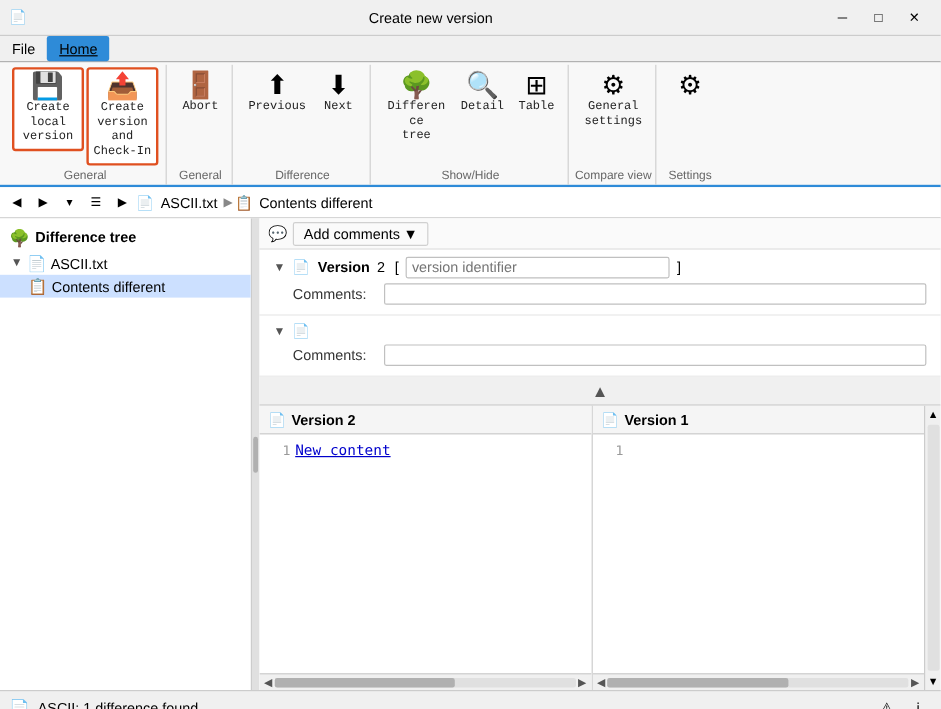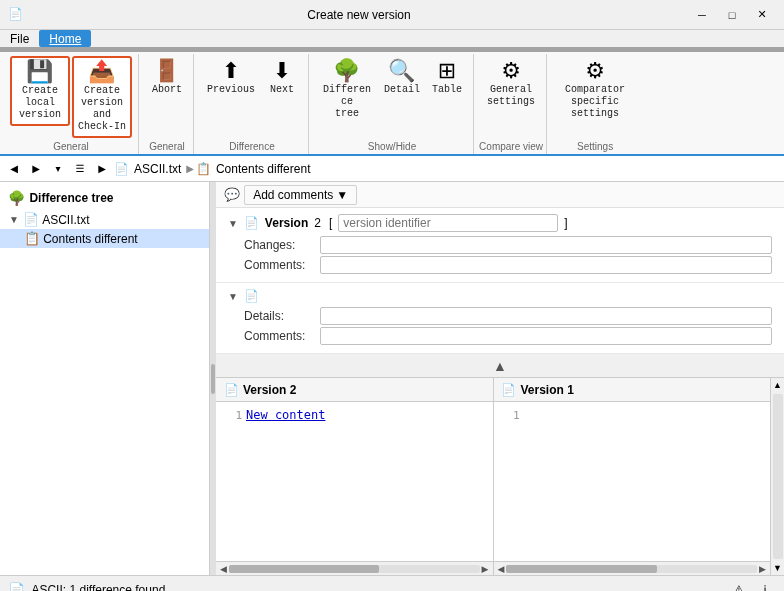--- a/index.html
+++ b/index.html
@@ -14,27 +14,27 @@
     .title-bar-text { flex: 1; font-size: 12px; text-align: center; }
     .title-bar-controls { display: flex; gap: 2px; }
     .title-bar-btn {
       width: 28px; height: 22px; background: transparent; border: none; cursor: pointer;
       display: flex; align-items: center; justify-content: center; font-size: 11px;
     }
 
     
     .menu-bar {
       height: 22px; background: #f0f0f0; display: flex; align-items: center;
-      border-bottom: 5px solid #a3a3a3;
+      border-bottom: 1px solid #a3a3a3;
     }
     .menu-item {
       padding: 2px 10px; cursor: pointer; font-size: 12px; height: 100%;
       display: flex; align-items: center;
     }
-    .menu-item.active { background: #2e8bd8; color: #ffffff; border-radius: 2px; text-decoration: underline; }
+    .menu-item.active { background: #2e8bd8; color: #000000; border-radius: 2px; text-decoration: underline; }
 
     
     .ribbon {
       background: #f8f8f8; border-bottom: 2px solid #2e8bd8;
       display: flex; align-items: stretch; padding: 2px 4px 0 4px; gap: 2px;
       min-height: 90px;
     }
     .ribbon-group {
       display: flex; flex-direction: column; align-items: center;
       border-right: 1px solid #d0d0d0; padding: 2px 6px 0 6px;
@@ -272,21 +272,20 @@
         <span class="ribbon-btn-label">General<br>settings</span>
       </button>
     </div>
     <span class="ribbon-group-label">Compare view</span>
   </div>
 
   <div class="ribbon-group" style="border-right: none;">
     <div class="ribbon-buttons">
       <button class="ribbon-btn" style="max-width:80px;">
         <span class="ribbon-btn-icon">⚙</span>
-        <span class="ribbon-btn-label">Comparator<br>specific settings</span>
       </button>
     </div>
     <span class="ribbon-group-label">Settings</span>
   </div>
 </div>
 
 <div class="breadcrumb-bar">
   <button class="breadcrumb-btn">◀</button>
   <button class="breadcrumb-btn">▶</button>
   <button class="breadcrumb-btn">▾</button>
@@ -335,37 +334,29 @@
       <div class="version-header">
         <span class="section-collapse">▼</span>
         <span style="font-size:12px;">📄</span>
         <span class="version-label">Version</span>
         <span class="version-number">2</span>
         <span class="bracket">[</span>
         <input class="version-input" type="text" placeholder="version identifier" style="">
         <span class="bracket">]</span>
       </div>
       <div class="field-row">
-        <span class="field-label">Changes:</span>
-        <input class="field-input" type="text" style="">
-      </div>
-      <div class="field-row">
         <span class="field-label">Comments:</span>
         <input class="field-input" type="text" style="">
       </div>
     </div>
 
     <div class="file-section">
       <div class="file-header">
         <span class="section-collapse">▼</span>
         <span class="file-icon">📄</span>
-      </div>
-      <div class="field-row">
-        <span class="field-label">Details:</span>
-        <input class="field-input" type="text" style="">
       </div>
       <div class="field-row">
         <span class="field-label">Comments:</span>
         <input class="field-input" type="text" style="">
       </div>
     </div>
 
     <div class="compare-area">
       <div class="compare-toolbar">
         <button class="scroll-up-btn">▲</button>

